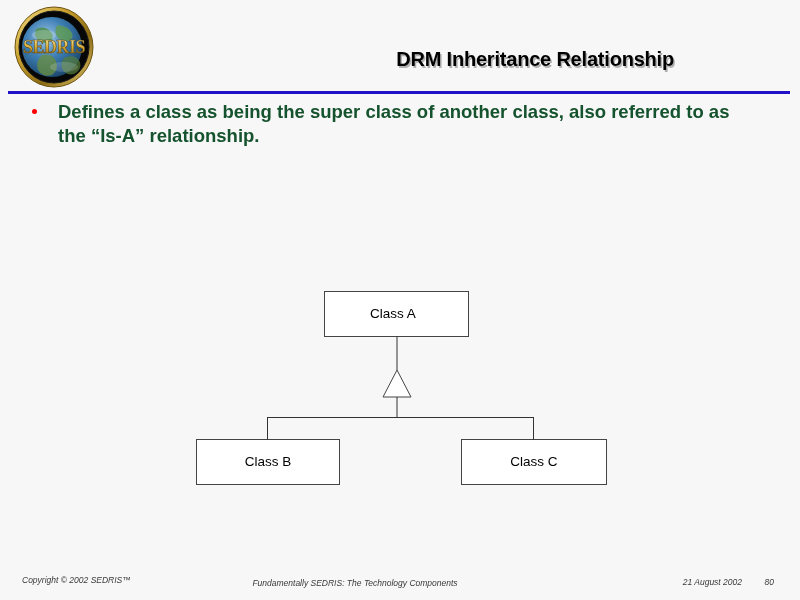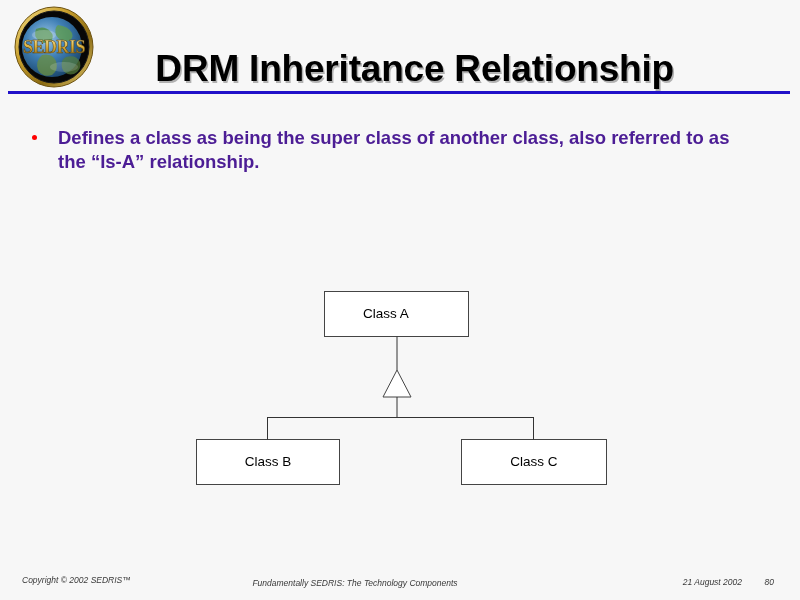--- a/index.html
+++ b/index.html
@@ -38,21 +38,21 @@
     top: 5px;
     width: 92px;
     height: 84px;
   }
   .logo svg { display: block; }
 
   .slide-title {
     position: absolute;
     right: 18px;
     top: 48px;
-    font-size: 37px;
+    font-size: 20px;
     font-weight: bold;
     color: #000000;
     letter-spacing: -0.2px;
     white-space: nowrap;
     text-shadow: 1.5px 1.5px 0 rgba(120,120,120,0.55);
     text-align: right;
   }
   .title-rule {
     position: absolute;
     left: 8px;
@@ -81,24 +81,23 @@
     top: 9px;
     width: 5px;
     height: 5px;
     border-radius: 50%;
     background: #ff0000;
   }
   .bullet-text {
     display: block;
     font-size: 18.5px;
     font-weight: bold;
-    color: #4c1d95;
+    color: #14532d;
     line-height: 1.32;
     max-width: 700px;
-    margin-top: 26px;
   }
 
   
   .uml {
     position: absolute;
     left: 0;
     top: 0;
     width: 800px;
     height: 600px;
     pointer-events: none;
@@ -107,21 +106,21 @@
 
   .uml-box-label {
     position: absolute;
     font-size: 13.5px;
     color: #000;
     font-weight: normal;
     text-align: center;
     white-space: nowrap;
   }
   .box-a {
-    left: 317px; top: 291px;
+    left: 324px; top: 291px;
     width: 138px; height: 46px;
     line-height: 46px;
   }
   .box-b {
     left: 196px; top: 439px;
     width: 144px; height: 46px;
     line-height: 46px;
   }
   .box-c {
     left: 461px; top: 439px;

